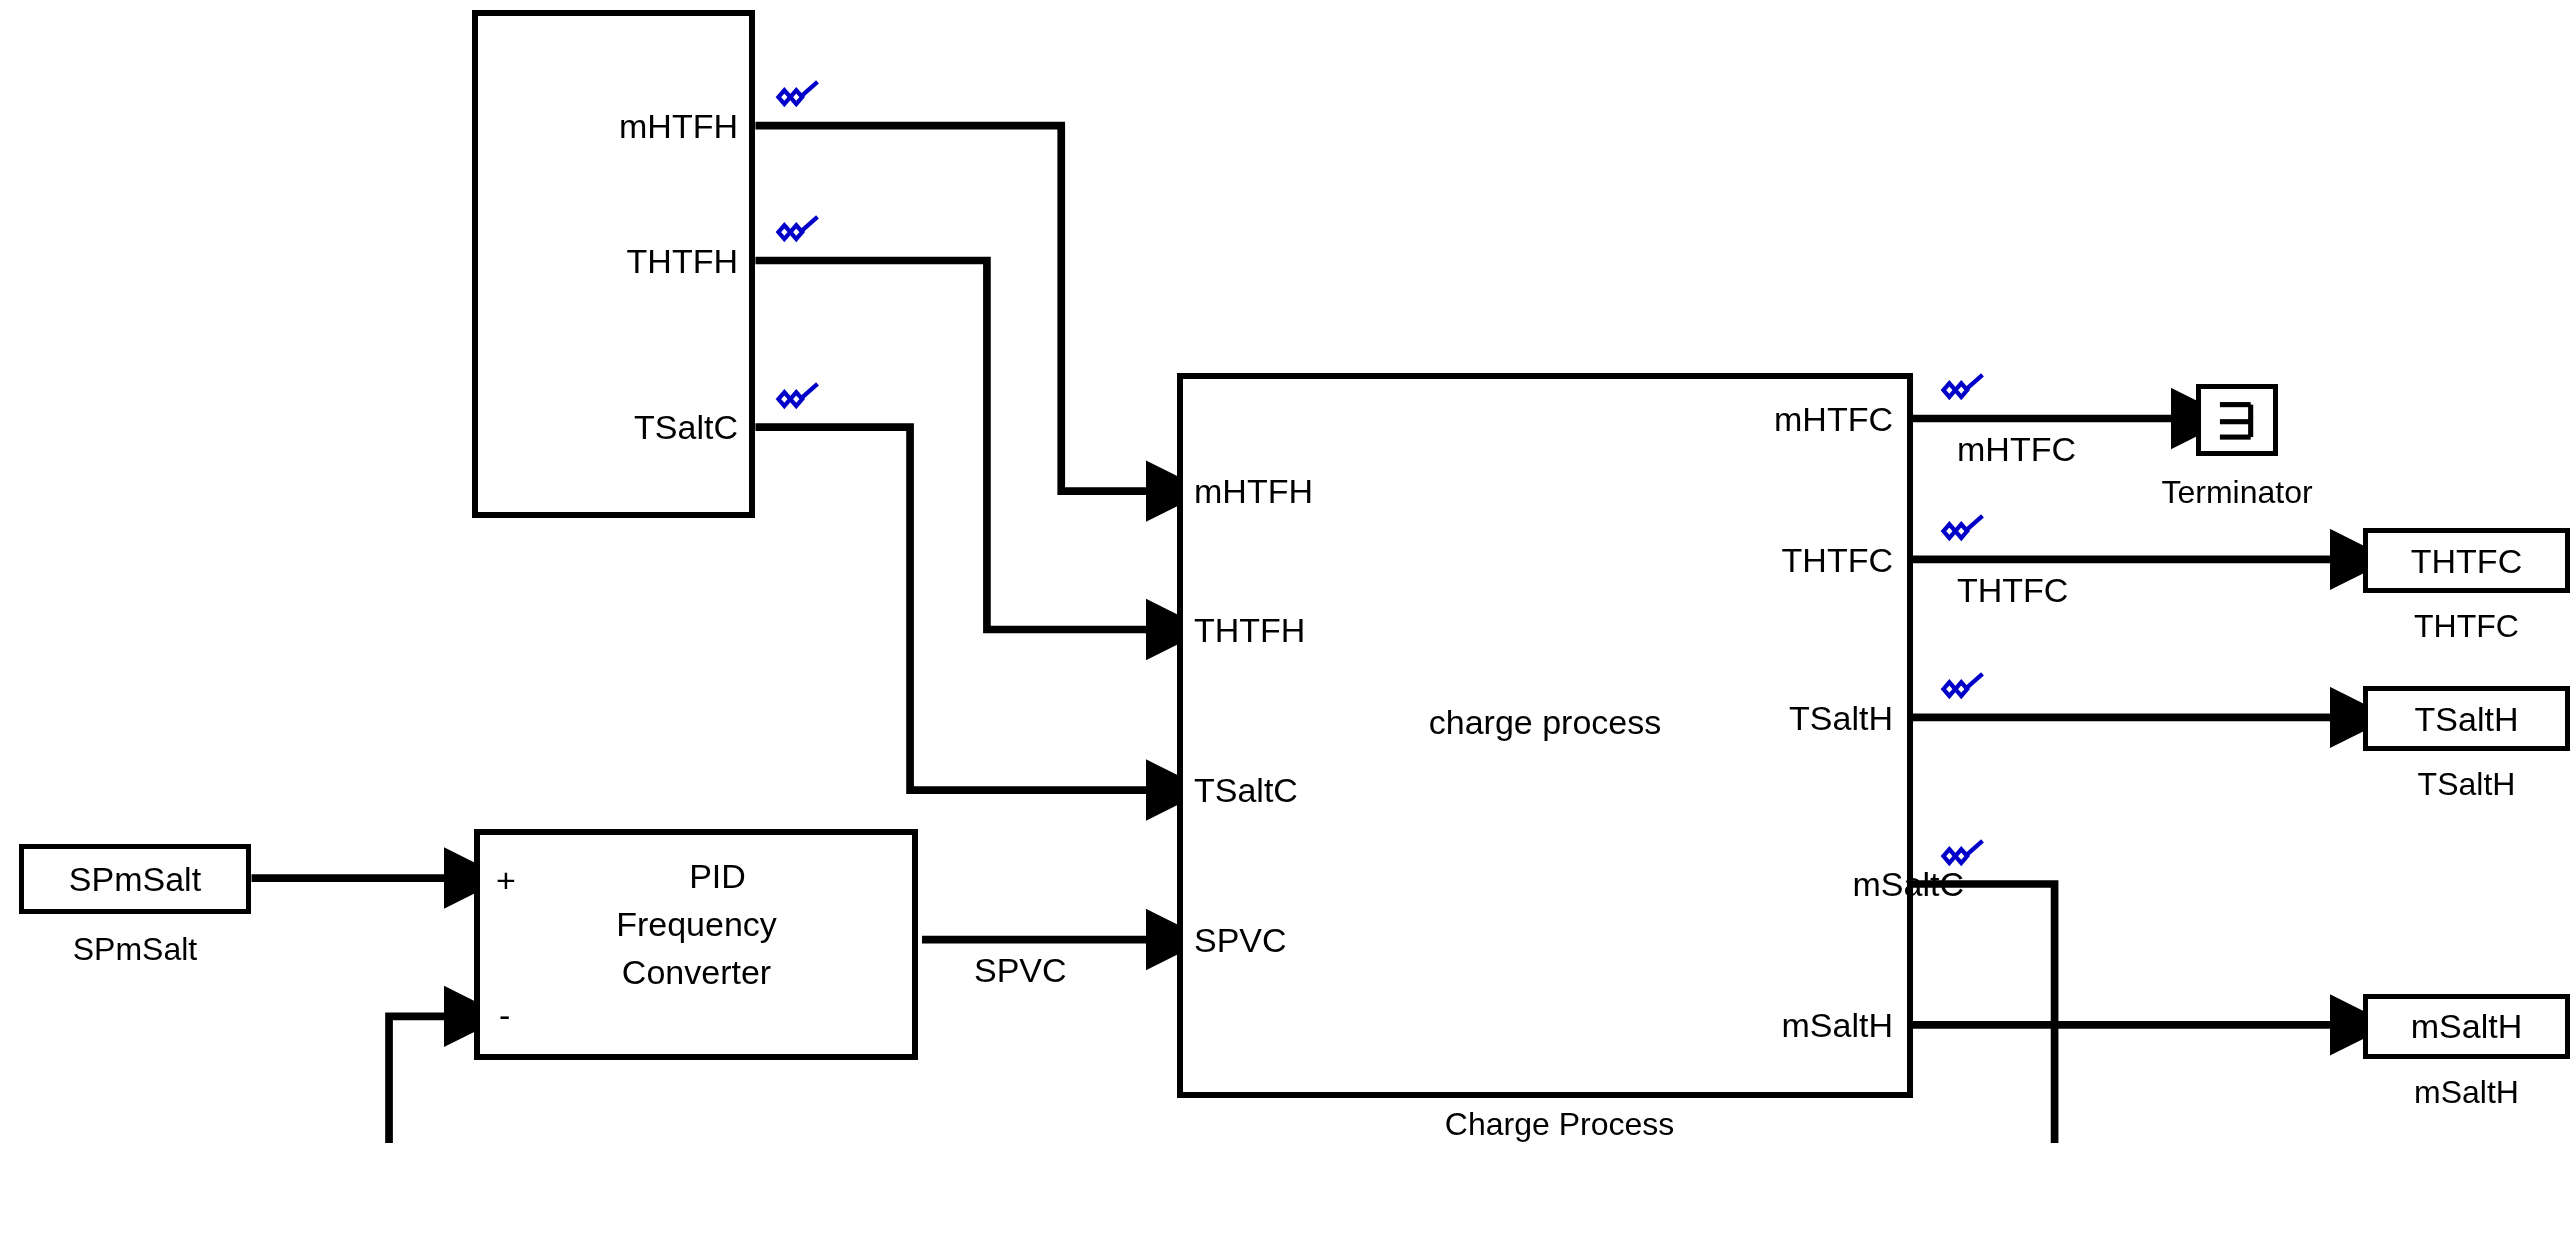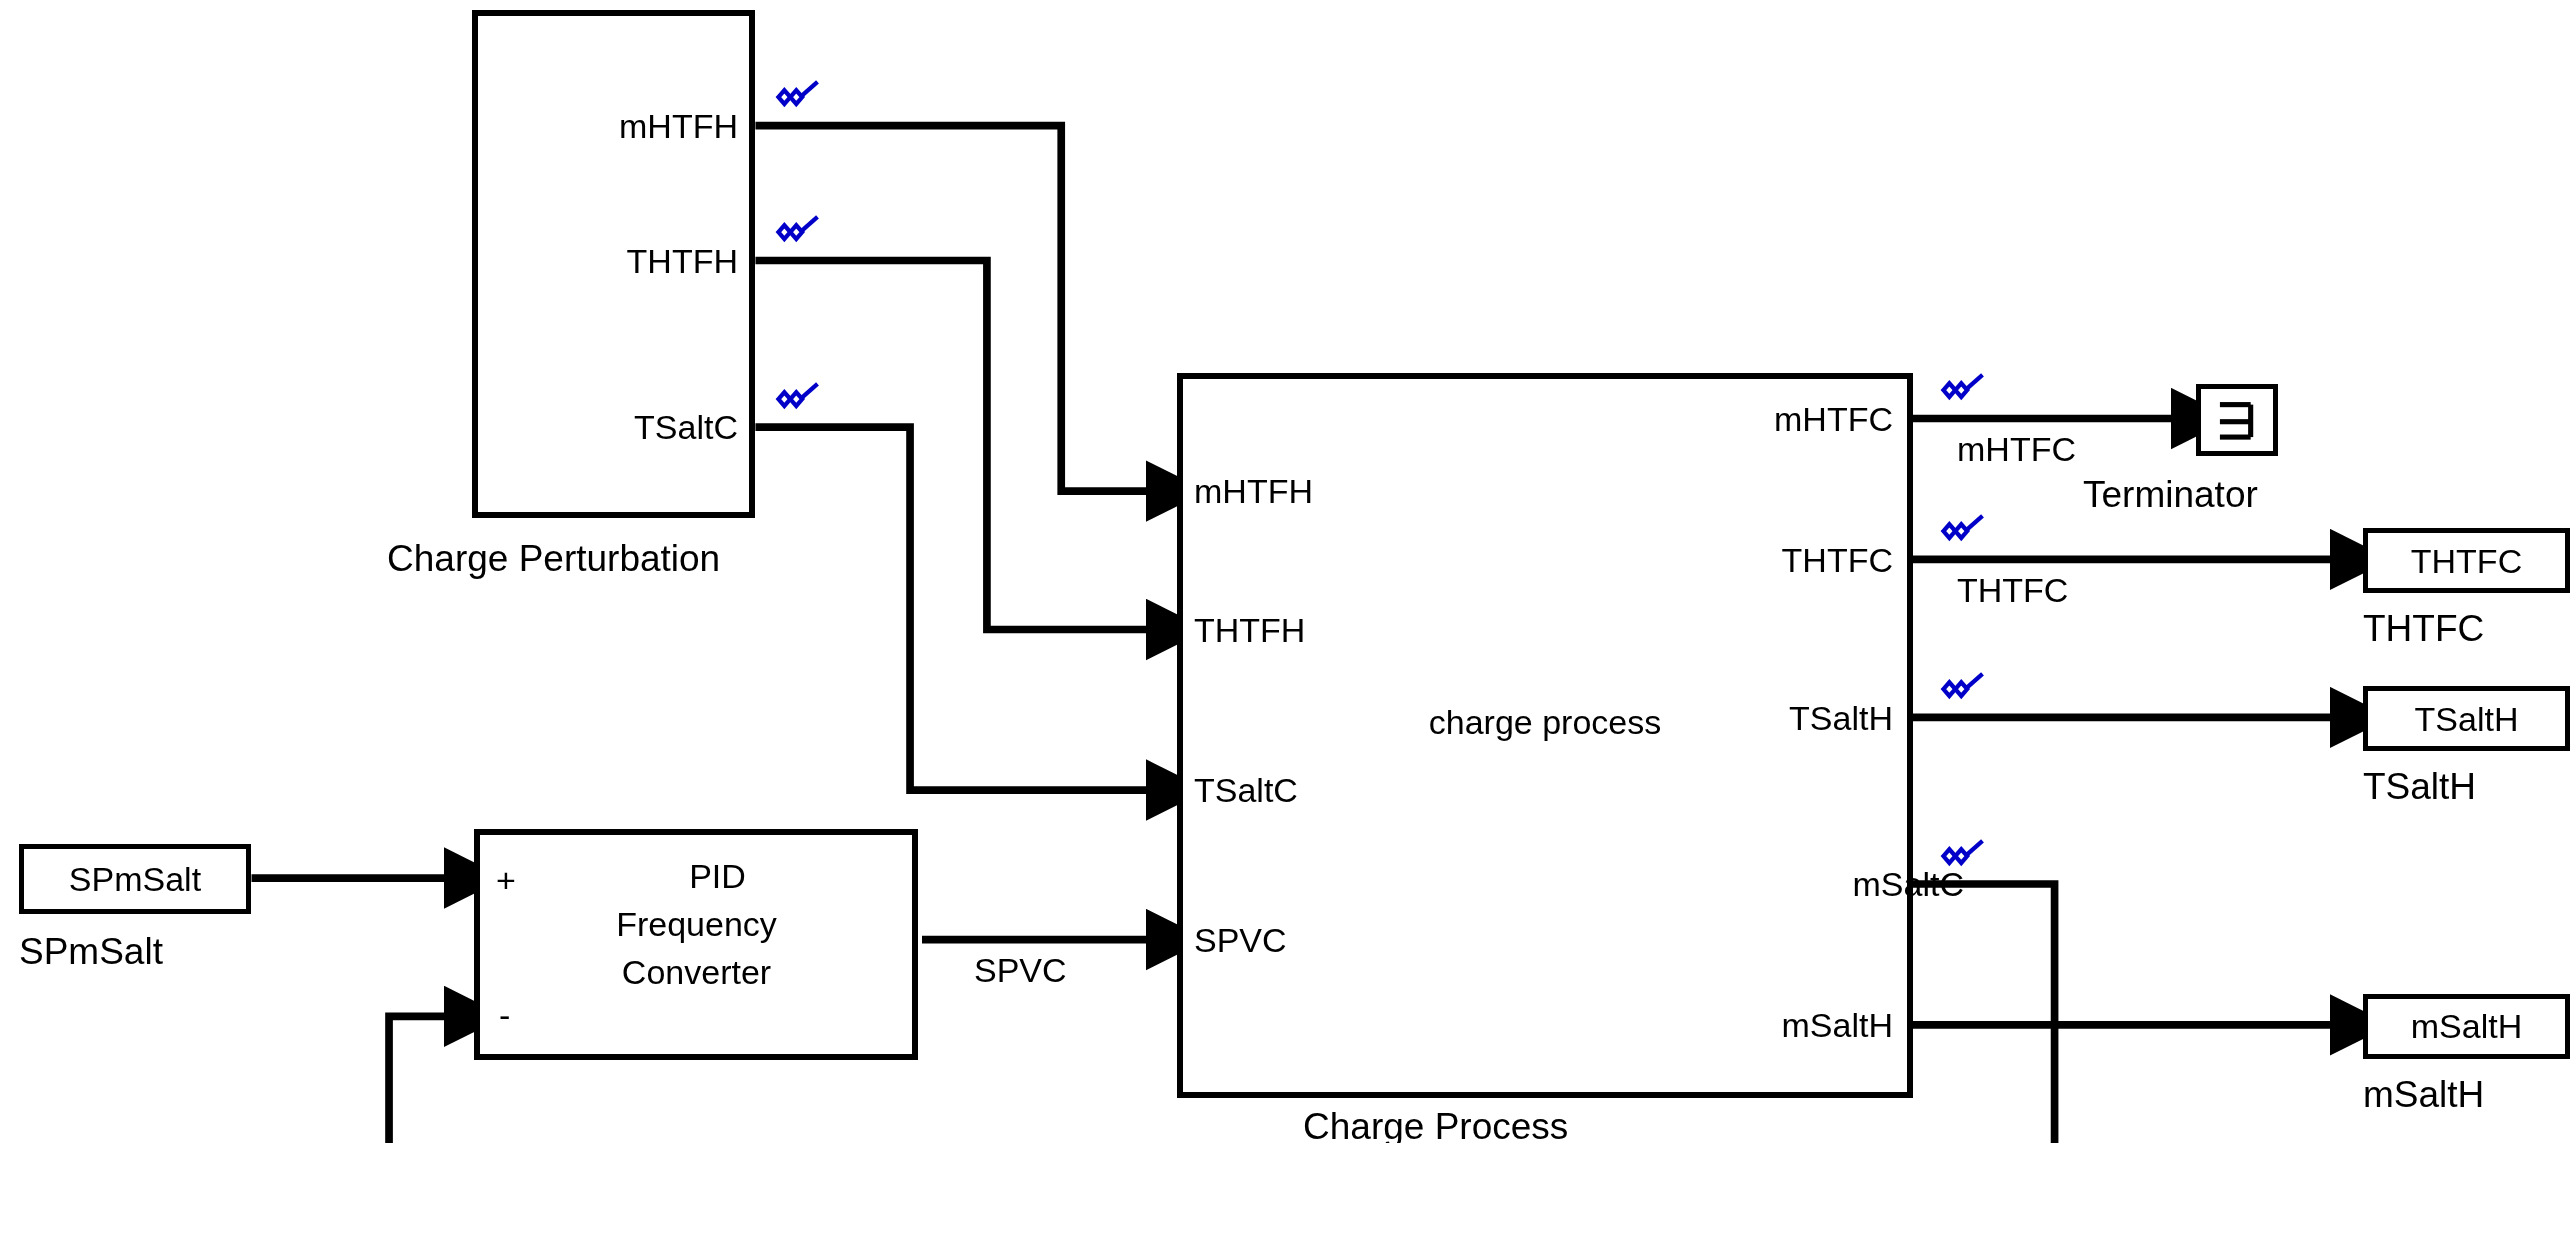--- a/index.html
+++ b/index.html
@@ -6,21 +6,21 @@
   body{font-family:"Liberation Sans",sans-serif;}
   #stage{position:relative;width:2576px;height:1143px;background:#ffffff;overflow:hidden;}
   svg#wires{position:absolute;left:0;top:0;width:2576px;height:1253px;}
 
   .blk{position:absolute;box-sizing:border-box;background:#fff;border:6px solid #000;}
   .blk.thin{border-width:5.1px;}
   .port{position:absolute;font-size:34px;color:#000;white-space:nowrap;line-height:1;}
   .port.left{text-align:left;}
   .port.right{text-align:right;}
   .blk-title{position:absolute;font-size:34px;color:#000;white-space:nowrap;text-align:center;line-height:1.18;}
-  .caption{position:absolute;font-size:37px;color:#000;white-space:nowrap;}
+  .caption{position:absolute;font-size:32px;color:#000;white-space:nowrap;text-align:center;}
   .wirelabel{position:absolute;font-size:34px;color:#000;white-space:nowrap;}
   .sign{position:absolute;font-size:34px;color:#000;line-height:1;}
   .iomark{position:absolute;font-size:34px;color:#000;white-space:nowrap;}
 
   .sigmark{position:absolute;width:55px;height:34px;}
   .sigmark svg{display:block;width:55px;height:34px;}
 
   .termicon{position:absolute;}
 </style>
 </head>
@@ -120,21 +120,20 @@
           <path d="M20,26 L27,18 L34,26 L27,34 Z"></path>
           <path d="M34,24 L52,8"></path>
         </g>
       </svg>
   </div>
 
   <div class="blk" style="left:472px;top:10.3px;width:283px;height:508px;"></div>
   <div class="port right" style="left:499px;top:109px;width:239px;">mHTFH</div>
   <div class="port right" style="left:499px;top:244px;width:239px;">THTFH</div>
   <div class="port right" style="left:499px;top:410px;width:239px;">TSaltC</div>
-  <div class="caption" style="left:387px;top:538px;width:454px;">Charge Perturbation</div>
 
   <div class="blk" style="left:1177px;top:373px;width:736px;height:725px;"></div>
   <div class="blk-title" style="left:1306px;top:702px;width:478px;">charge process</div>
 
   <div class="port left" style="left:1194px;top:474px;">mHTFH</div>
   <div class="port left" style="left:1194px;top:613px;">THTFH</div>
   <div class="port left" style="left:1194px;top:773px;">TSaltC</div>
   <div class="port left" style="left:1194px;top:923px;">SPVC</div>
 
   <div class="port right" style="left:1649px;top:402px;width:244px;">mHTFC</div>

